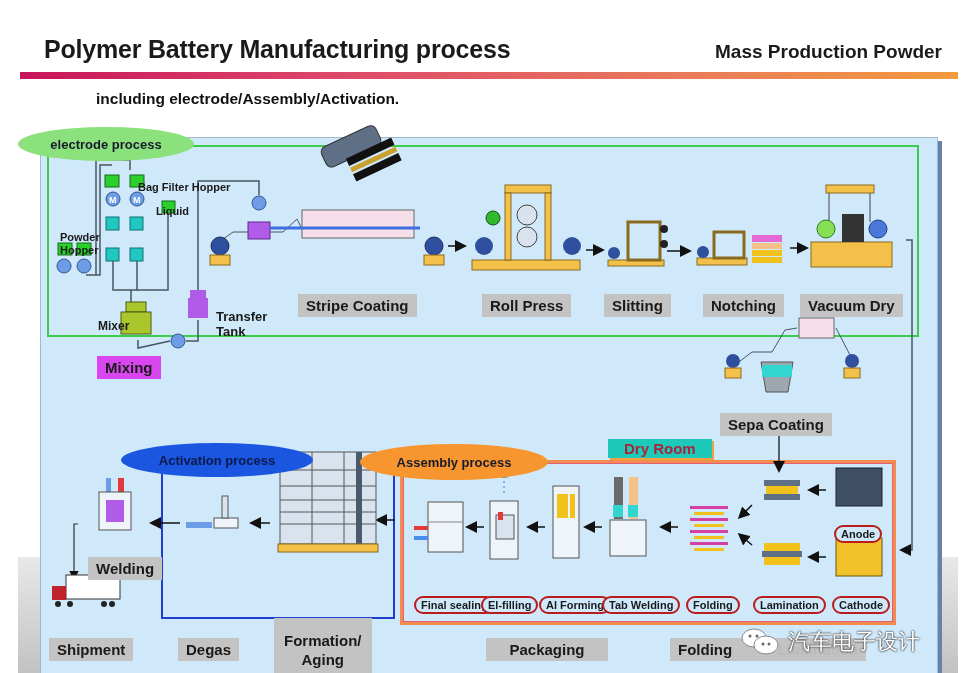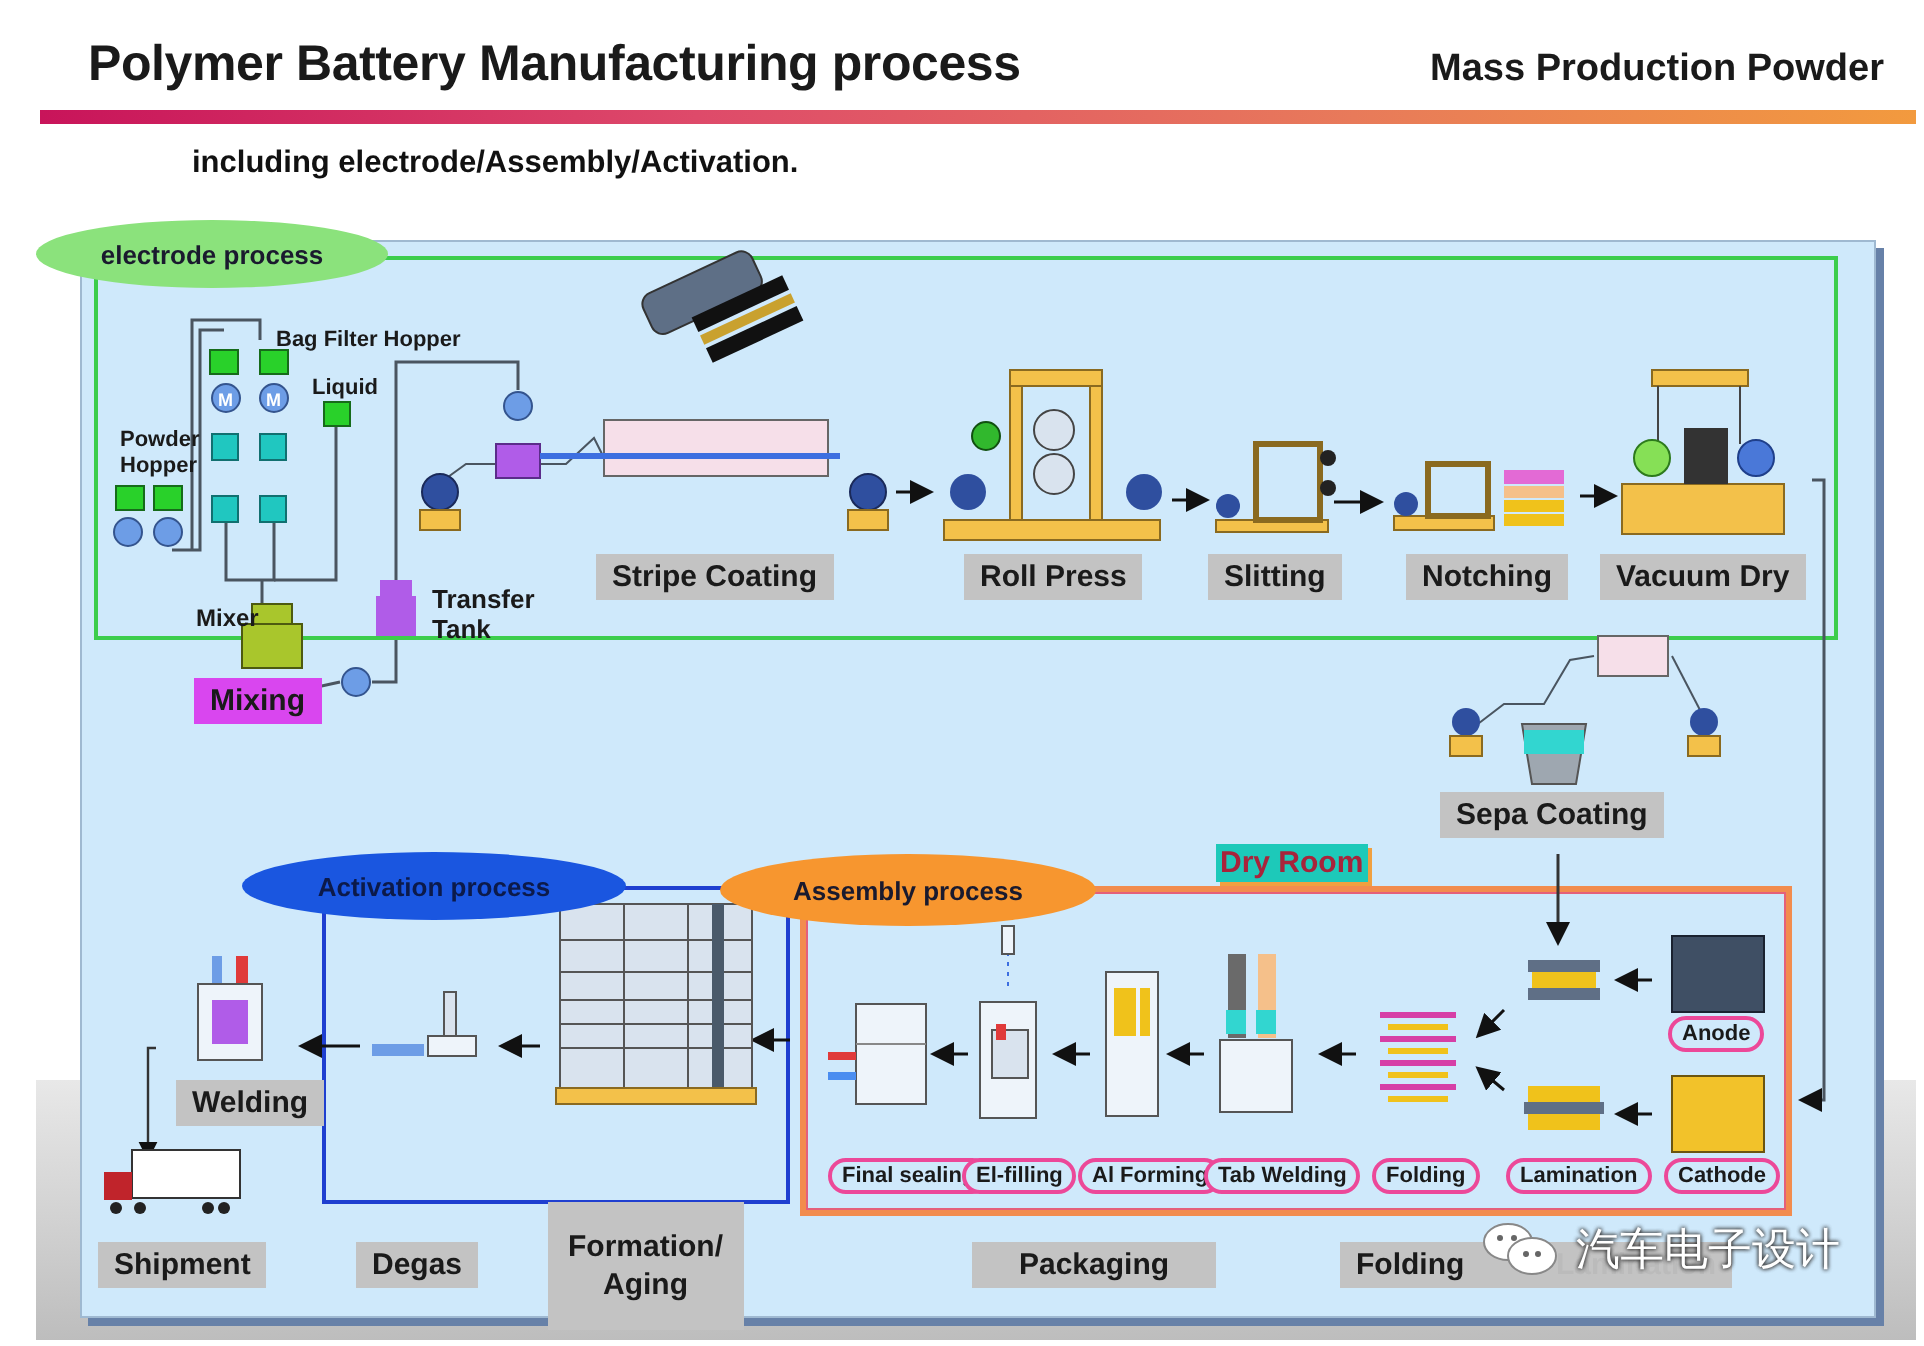--- a/index.html
+++ b/index.html
@@ -1,38 +1,38 @@
 <!DOCTYPE html>
 <html><head>
 <meta charset="utf-8">
 <style>
   html, body { margin:0; padding:0; }
   body { width:962px; height:673px; background:#ffffff; position:relative; overflow:hidden;
          font-family:"Liberation Sans","DejaVu Sans",sans-serif; }
-  .abs { position:absolute; }
+  .abs { position:absolute;margin-top:17px; }
   .title { left:44px; top:18px; font-size:25px; font-weight:bold; color:#1a1a1a; letter-spacing:-0.2px; }
   .subtitle-right { right:20px; top:24px; font-size:19px; font-weight:bold; color:#1a1a1a; }
   .gradient-bar { left:20px; top:55px; width:938px; height:7px;
          background:linear-gradient(90deg,#c8145a 0%,#de4a6a 35%,#e87a5a 70%,#f29a3e 100%); }
   .intro { left:90px; top:72px; font-size:15.5px; font-weight:bold; color:#111; line-height:19px; }
   .bg-photo { left:18px; top:540px; width:940px; height:130px;
          background:linear-gradient(180deg,#e8e8e8,#cfcfcf 60%,#bdbdbd); }
   .panel { left:40px; top:120px; width:896px; height:537px; background:#cfe9fb; border:1px solid #9fb9d1;
            box-shadow:4px 4px 0 #6781a8; }
   .green-box { left:47px; top:128px; width:868px; height:188px; border:2px solid #3ccd4c; }
   .blue-box { left:161px; top:443px; width:230px; height:155px; border:2px solid #1f3fd0; }
   .orange-box { left:400px; top:443px; width:490px; height:159px; border:3px solid #f28c4e; box-shadow: inset 0 0 0 1px #e4607a; }
   .oval { display:flex; align-items:center; justify-content:center; font-size:13px; font-weight:bold; color:#1a1a2e; border-radius:50%; }
   .oval-green { left:18px; top:110px; width:176px; height:34px; background:#8be27c; }
   .oval-blue { left:121px; top:426px; width:192px; height:34px; background:#1a56e0; color:#0c1a4a; }
   .oval-orange { left:360px; top:427px; width:188px; height:36px; background:#f7962f; }
-  .dryroom { left:608px; top:422px; padding:1px 2px; background:#1dc9b9; color:#a8243b; font-weight:bold; font-size:15px; box-shadow:2px 2px 0 #f0a040; }
+  .dryroom { left:608px; top:422px; padding:1px 16px; background:#1dc9b9; color:#a8243b; font-weight:bold; font-size:15px; box-shadow:2px 2px 0 #f0a040; }
   .label { background:#c3c3c3; color:#1a1a1a; font-weight:bold; font-size:15px; padding:3px 8px; text-align:center; }
   .label-purple { background:#d946ef; }
-  .pill { border:2px solid #ec4899; border-radius:12px; padding:1px 5px; font-size:11px; font-weight:bold; color:#1a1a1a; background:#cfe9fb; white-space:nowrap; }
+  .pill { border:2px solid #b91c1c; border-radius:12px; padding:1px 5px; font-size:11px; font-weight:bold; color:#1a1a1a; background:#cfe9fb; white-space:nowrap; }
   .small-text { font-size:11px; color:#1a1a1a; font-weight:bold; }
   .watermark { left:740px; top:610px; display:flex; align-items:center; gap:8px; color:#ffffff; font-size:22px;
                text-shadow:0 0 2px #333,0 0 2px #333; }
   .wm-icon { width:40px; height:30px; position:relative; }
   svg { position:absolute; overflow:visible; }
 </style>
 </head>
 <body>
 
 <div class="abs bg-photo"></div>

